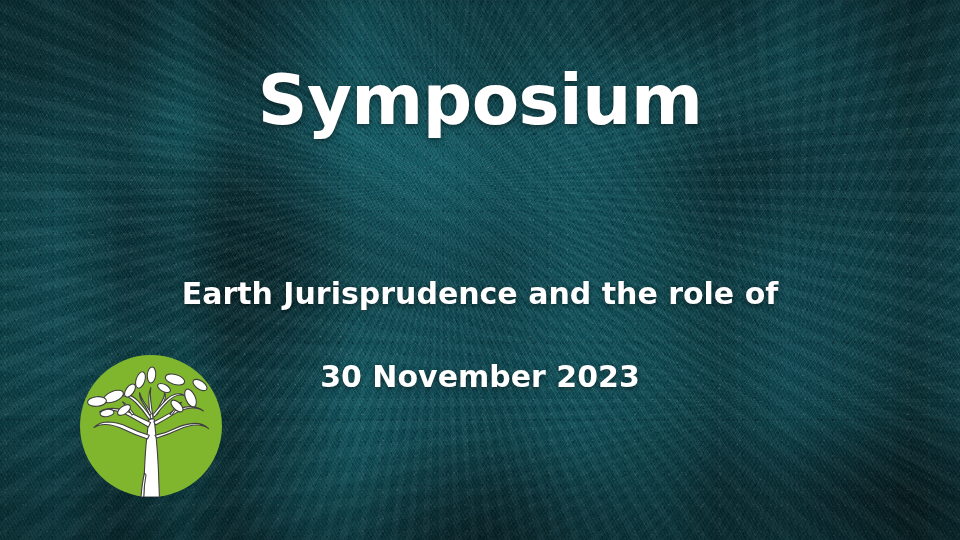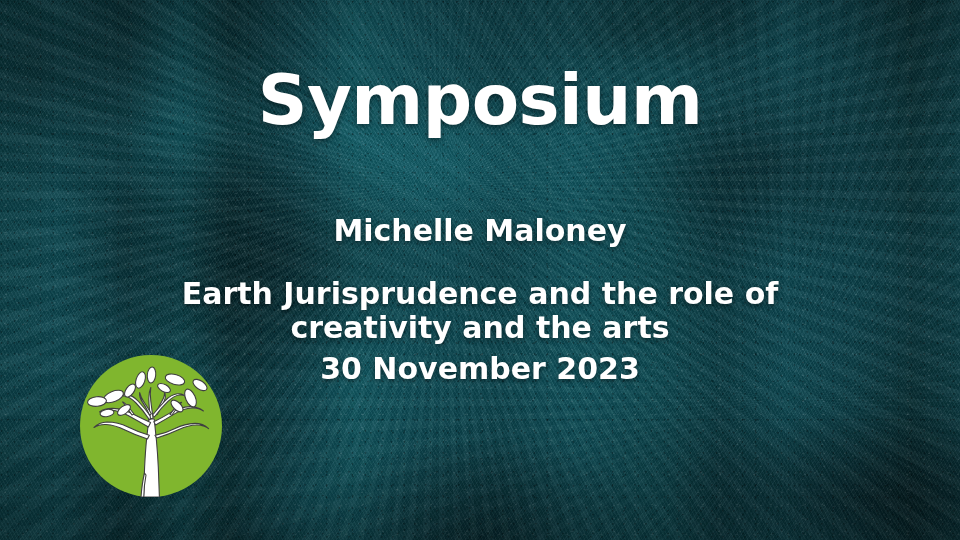--- a/index.html
+++ b/index.html
@@ -158,21 +158,21 @@
     font-weight: bold;
     line-height: 1.13;
     text-shadow: 0 2px 5px rgba(0,0,0,0.45);
   }
   .talk-title .l2 { display: block; }
 
   .slide-date {
     margin: 0;
     position: absolute;
     left: 0; right: 0;
-    top: 352px;
+    top: 360px;
     text-align: center;
     color: #ffffff;
     font-size: 30px;
     font-weight: bold;
     line-height: 1.1;
     text-shadow: 0 2px 5px rgba(0,0,0,0.45);
   }
 
   
   .logo {
@@ -196,25 +196,23 @@
   <div class="bg-layer bg-ribs2"></div>
   <div class="bg-layer bg-striation"></div>
   <div class="bg-layer bg-striation2"></div>
   <div class="bg-layer bg-grain"></div>
   <div class="bg-layer bg-vignette"></div>
 
   <div class="content">
 
     <h1 class="slide-title">Symposium</h1>
 
-    <p class="speaker">Michelle Maloney</p>
 
     <p class="talk-title">
       <span class="l1">Earth Jurisprudence and the role of</span>
-      <span class="l2">creativity and the arts</span>
     </p>
 
     <p class="slide-date">30 November 2023</p>
   </div>
 
   <div class="logo">
     <svg viewBox="0 0 142 142" xmlns="http://www.w3.org/2000/svg" aria-hidden="true">
       <circle cx="71" cy="71" r="71" fill="#80b62e"></circle>
       <g stroke="#3f3f3f" stroke-width="1.1" stroke-linejoin="round" fill="#ffffff">
 

